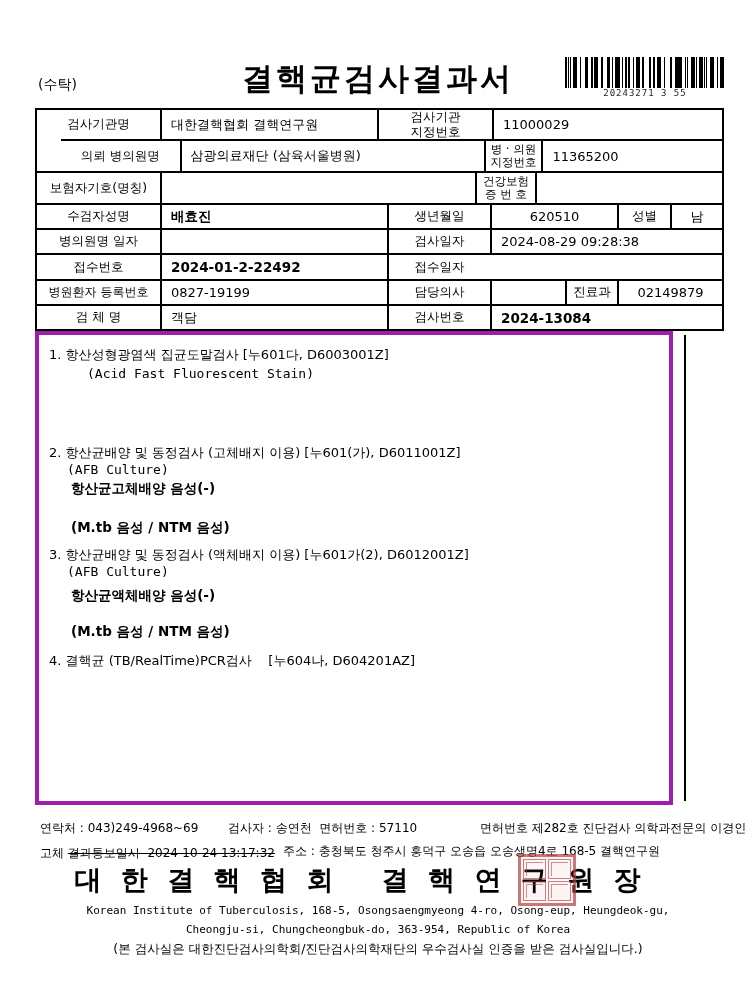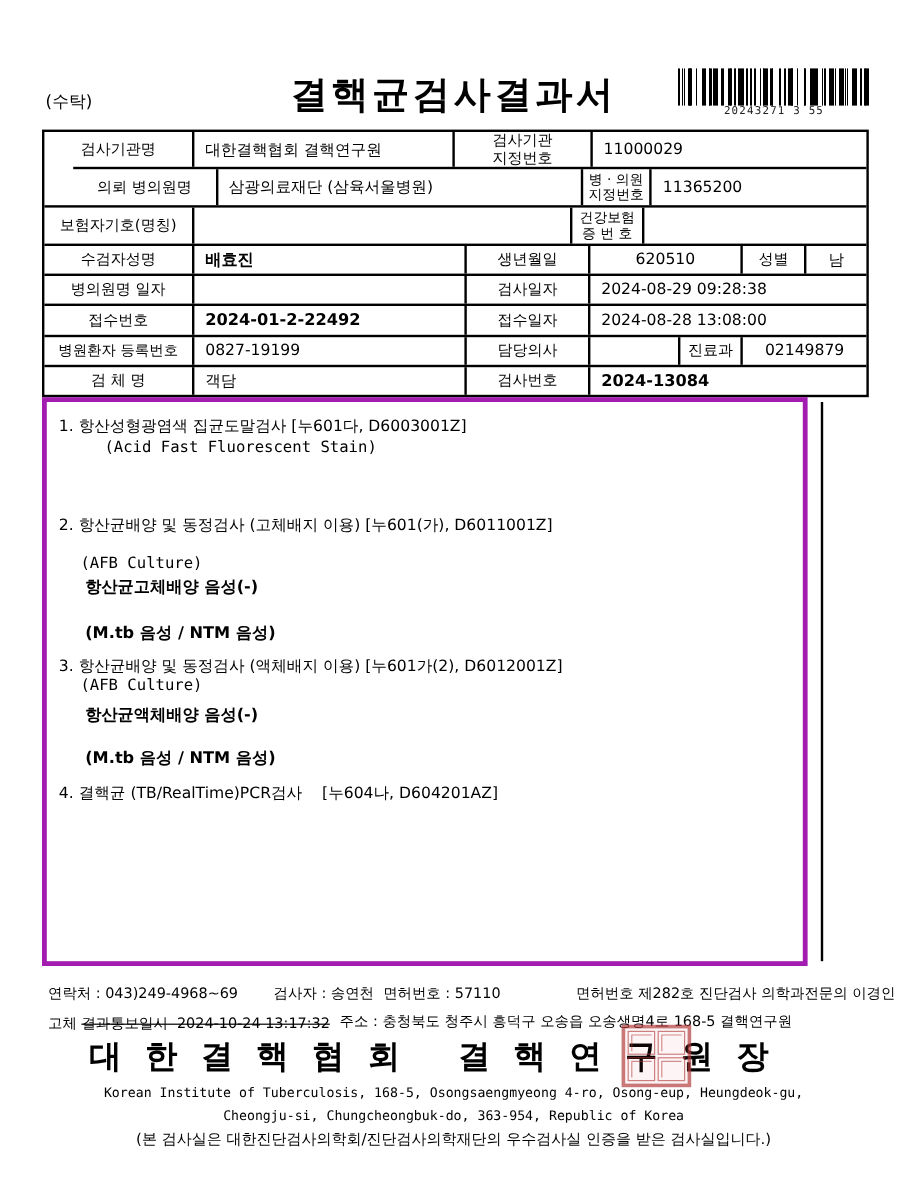--- a/index.html
+++ b/index.html
@@ -92,21 +92,20 @@
     <div class="cell lbl" style="width:123px;">병의원명 일자</div>
     <div class="cell val" style="width:227px;"></div>
     <div class="cell lbl" style="width:103px;">검사일자</div>
     <div class="cell val" style="width:232px;">2024-08-29 09:28:38</div>
   </div>
 
   <div class="row" style="height:24px;">
     <div class="cell lbl" style="width:123px;">접수번호</div>
     <div class="cell val bold" style="width:227px;">2024-01-2-22492</div>
     <div class="cell lbl" style="width:103px;">접수일자</div>
-    <div class="cell val" style="width:232px;">2024-08-28 13:08:00</div>
   </div>
 
   <div class="row" style="height:23px;">
     <div class="cell lbl" style="width:123px;font-size:12px;">병원환자 등록번호</div>
     <div class="cell val" style="width:227px;">0827-19199</div>
     <div class="cell lbl" style="width:103px;">담당의사</div>
     <div class="cell val" style="width:75px;"></div>
     <div class="cell lbl" style="width:52px;">진료과</div>
     <div class="cell val center" style="width:105px;">02149879</div>
   </div>
@@ -118,21 +117,21 @@
     <div class="cell val bold" style="width:232px;">2024-13084</div>
   </div>
 </div>
 
 <div class="abs body-box">
   <div class="body-divider"></div>
 
   <div class="t-line" style="top:11px;">1. 항산성형광염색 집균도말검사 [누601다, D6003001Z]</div>
   <div class="t-sub" style="top:31px;margin-left:20px;">(Acid Fast Fluorescent Stain)</div>
 
-  <div class="t-line" style="top:94px;">2. 항산균배양 및 동정검사 (고체배지 이용) [누601(가), D6011001Z]</div>
+  <div class="t-line" style="top:109px;">2. 항산균배양 및 동정검사 (고체배지 이용) [누601(가), D6011001Z]</div>
   <div class="t-sub" style="top:127px;">(AFB Culture)</div>
   <div class="t-res" style="top:145px;">항산균고체배양 음성(-)</div>
   <div class="t-res" style="top:184px;">(M.tb 음성 / NTM 음성)</div>
 
   <div class="t-line" style="top:211px;">3. 항산균배양 및 동정검사 (액체배지 이용) [누601가(2), D6012001Z]</div>
   <div class="t-sub" style="top:229px;">(AFB Culture)</div>
   <div class="t-res" style="top:252px;">항산균액체배양 음성(-)</div>
   <div class="t-res" style="top:288px;">(M.tb 음성 / NTM 음성)</div>
 
   <div class="t-line" style="top:317px;">4. 결핵균 (TB/RealTime)PCR검사    [누604나, D604201AZ]</div>

